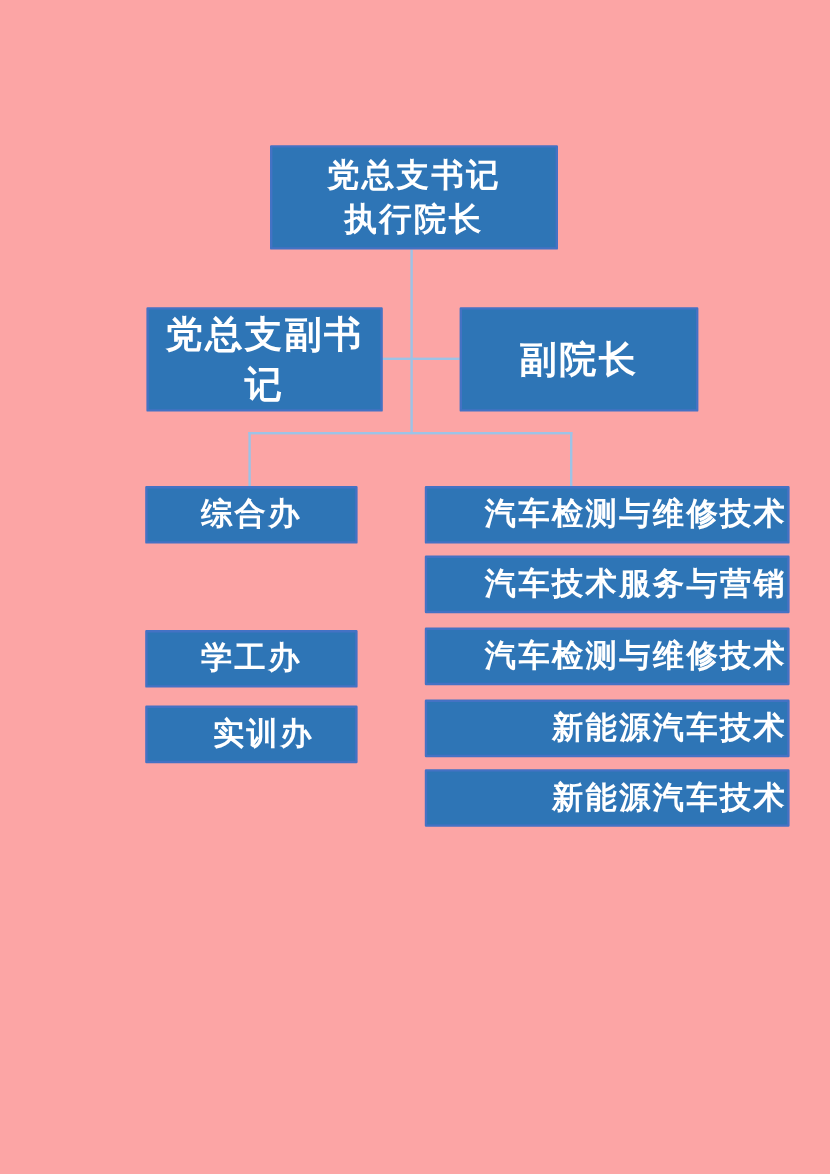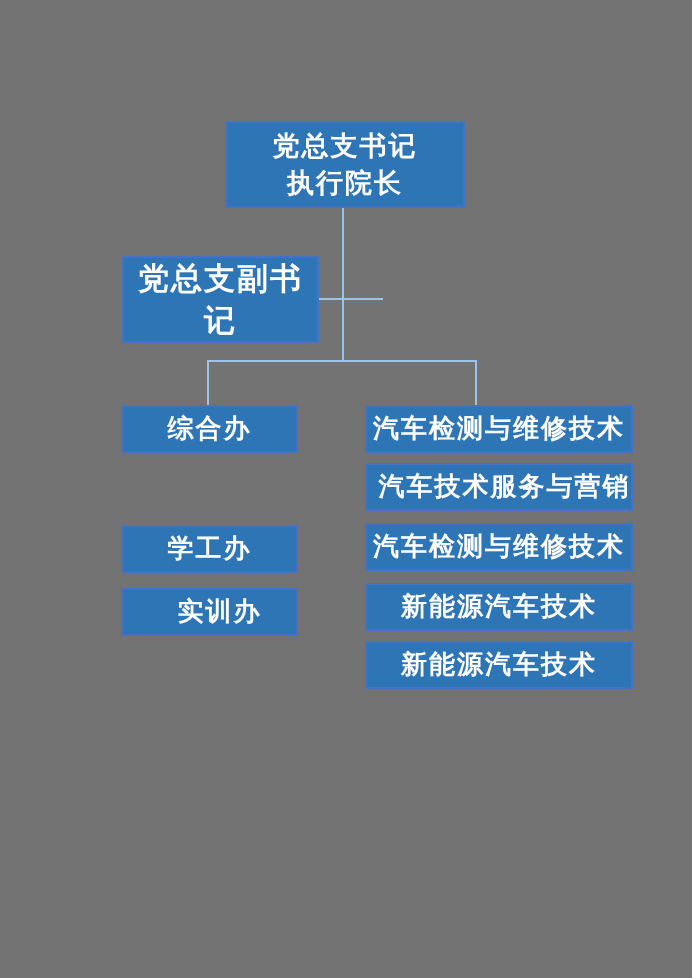--- a/index.html
+++ b/index.html
@@ -5,21 +5,21 @@
   html, body {
     margin: 0;
     padding: 0;
     background: #ffffff;
     font-family: "Liberation Sans", sans-serif;
   }
   .canvas {
     position: relative;
     width: 692px;
     height: 978px;
-    background: #737373;
+    background: #fca5a5;
     overflow: hidden;
   }
   .node {
     position: absolute;
     box-sizing: border-box;
     background: #2e75b6;
     border: 2px solid #4472c4;
     border-radius: 1px;
     color: #ffffff;
     font-weight: bold;
@@ -30,21 +30,21 @@
     text-align: center;
     letter-spacing: 2px;
     line-height: 1.35;
   }
   .node-root   { left: 225px; top: 121px; width: 240px; height: 87px; font-size: 27px; }
   .node-l2     { font-size: 31px; }
   .node-deputy { left: 106px; top: 256px; width: 197px; height: 87px; margin-left: 16px; }
   .node-vice   { left: 383px; top: 256px; width: 199px; height: 87px; }
   .node-leaf   { font-size: 26px; height: 48px; }
   .office      { left: 121px; width: 177px; }
-  .program     { left: 365px; width: 268px; }
+  .program     { left: 354px; width: 304px; align-items: flex-end; }
   .office-0  { top: 405px; }
   .office-1  { top: 464px; }
   .office-2  { top: 525px; }
   .office-3  { top: 588px; padding-left: 20px; }
   .program-0 { top: 405px; }
   .program-1 { top: 463px; padding-left: 11px; }
   .program-2 { top: 523px; }
   .program-3 { top: 583px; }
   .program-4 { top: 641px; }
   .line {
@@ -71,20 +71,23 @@
   <div class="line line-v conn-right-v"></div>
 
   <div class="node node-root">
     <div>党总支书记</div>
     <div>执行院长</div>
   </div>
 
   <div class="node node-l2 node-deputy">
     <div>党总支副书记</div>
   </div>
+  <div class="node node-l2 node-vice">
+    <div>副院长</div>
+  </div>
 
   <div class="node node-leaf office office-0">
     <div>综合办</div>
   </div>
   <div class="node node-leaf office office-2">
     <div>学工办</div>
   </div>
   <div class="node node-leaf office office-3">
     <div>实训办</div>
   </div>

